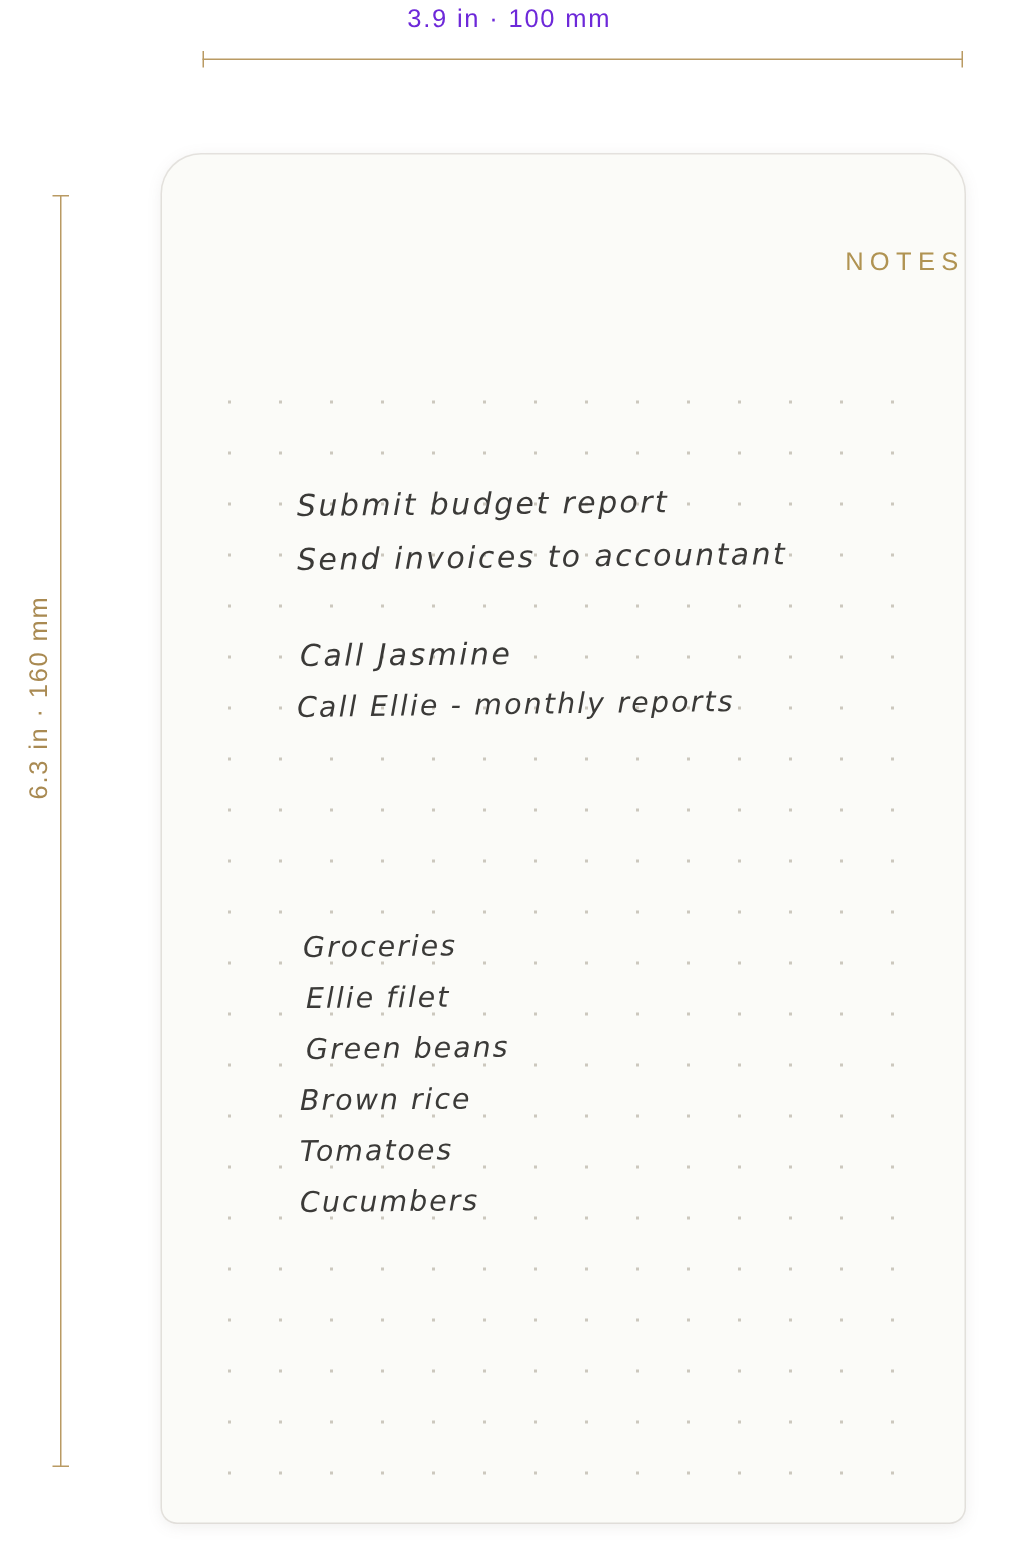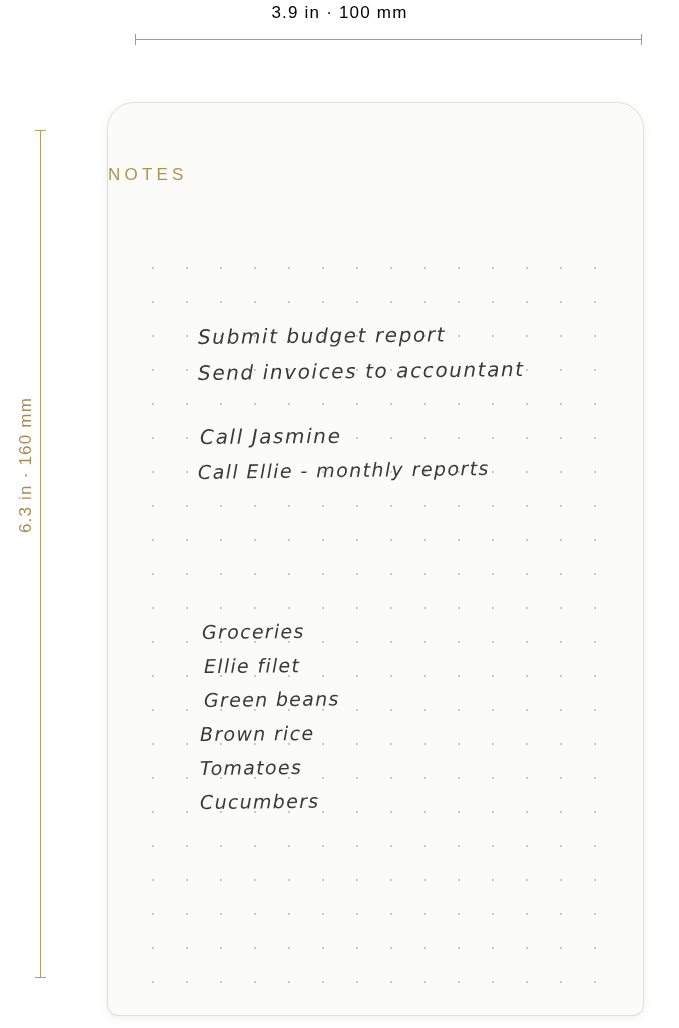--- a/index.html
+++ b/index.html
@@ -17,21 +17,21 @@
 
   
   .dim-top-label {
     position: absolute;
     top: 3px;
     left: 0;
     width: 679px;
     text-align: center;
     font-size: 17px;
     letter-spacing: 1.2px;
-    color: #000000;
+    color: #6d28d9;
     font-family: "Liberation Sans", sans-serif;
   }
   .dim-top-line {
     position: absolute;
     top: 39px;
     left: 135px;
     width: 507px;
     height: 1px;
     background: #b99a63;
   }
@@ -96,21 +96,21 @@
   .notepad-inner {
     position: absolute;
     inset: 0;
   }
 
   .notes-title {
     position: absolute;
     top: 62px;
     left: 0;
     width: 100%;
-    text-align: left;
+    text-align: right;
     font-size: 17px;
     letter-spacing: 4.2px;
     color: #b09352;
     font-family: "Liberation Sans", sans-serif;
   }
 
   
   .dot-grid {
     position: absolute;
     left: 20px;

